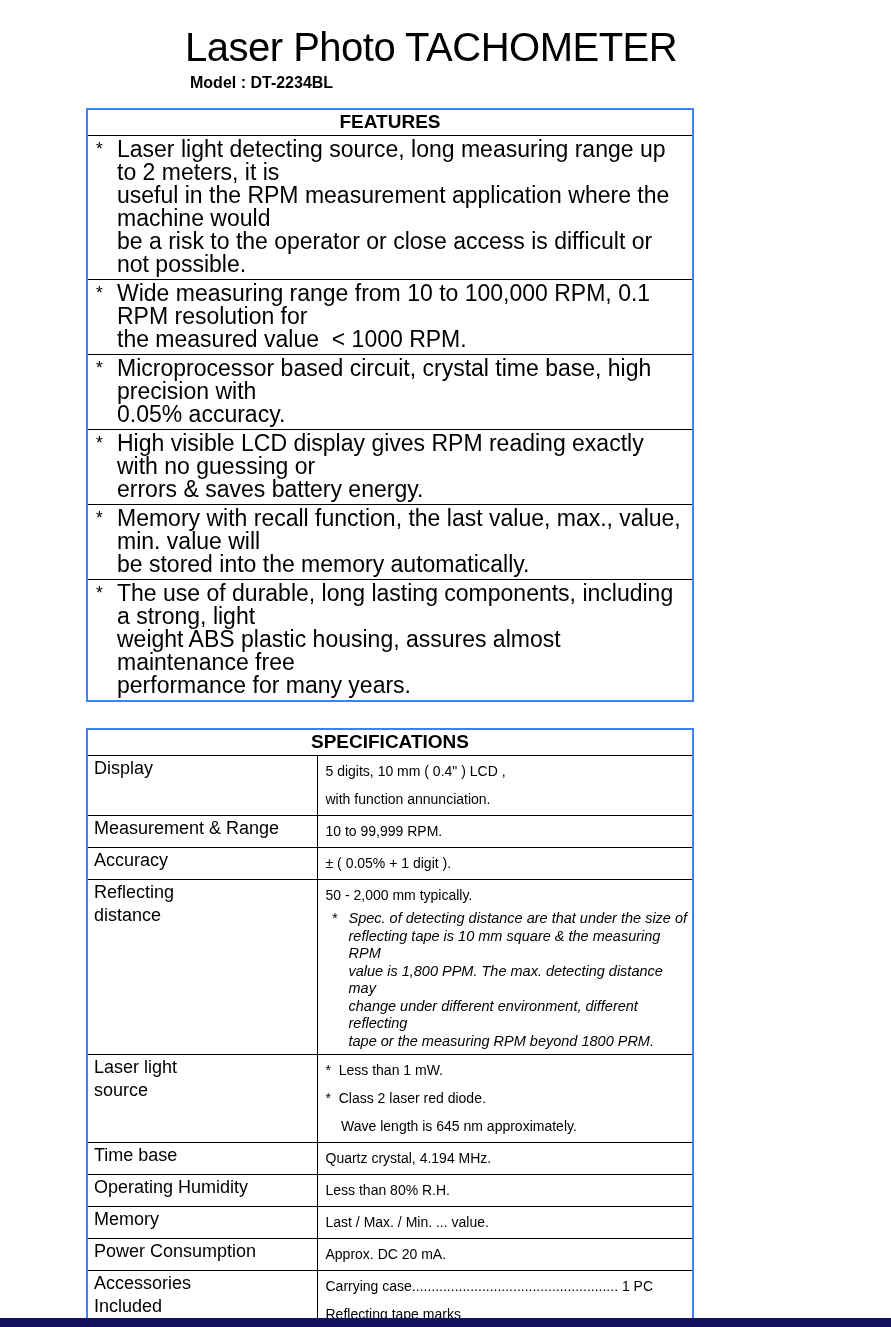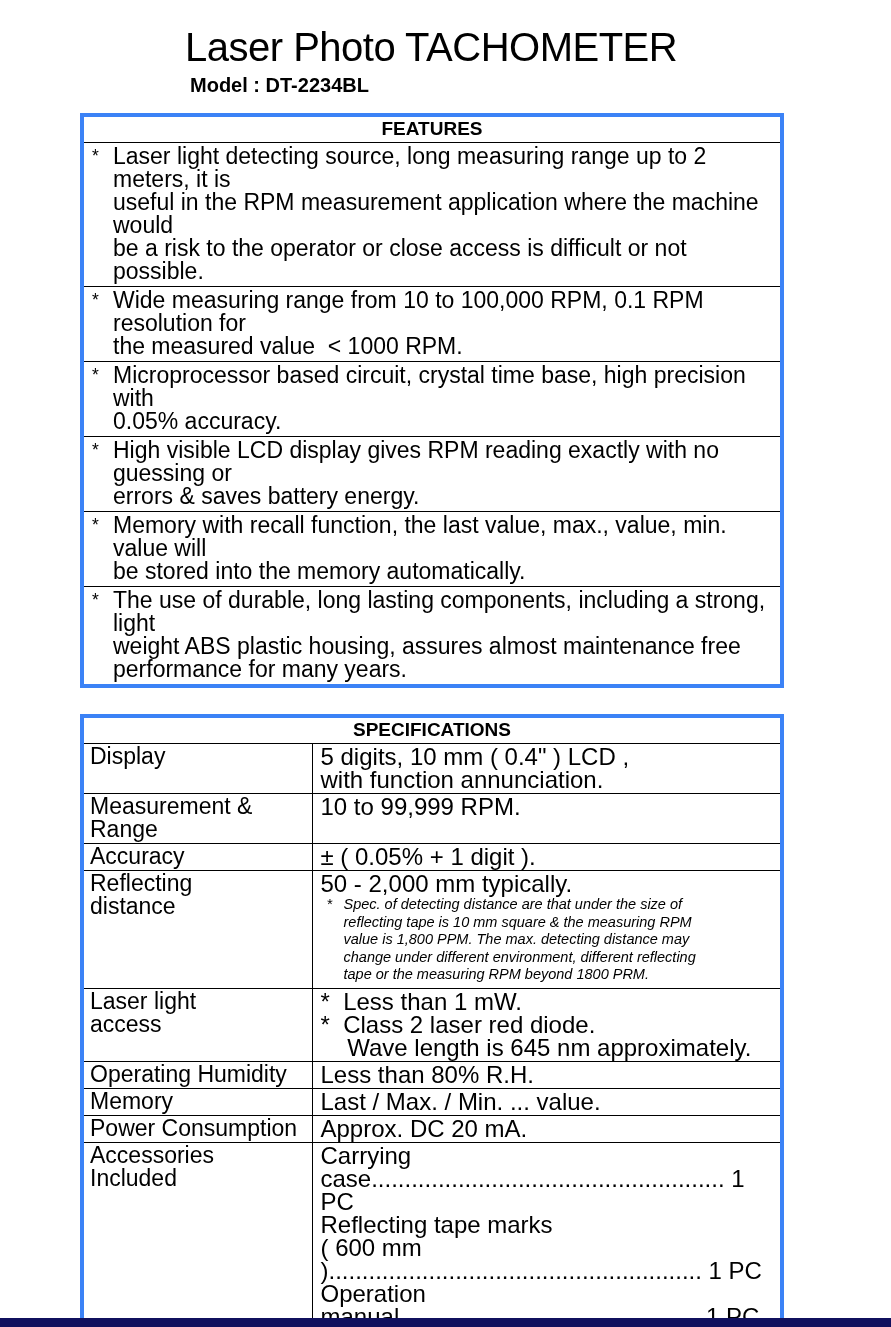--- a/index.html
+++ b/index.html
@@ -16,30 +16,31 @@
   .content { padding:24px 0 0 80px; width:800px; }
 
   .doc-title {
     font-size:40px;
     font-weight:400;
     letter-spacing:-0.5px;
     margin-left:105px;
     line-height:46px;
   }
   .model-line {
-    font-size:20px;
+    font-size:16px;
     font-weight:bold;
     margin-left:110px;
     margin-top:4px;
   }
 
   table.box {
-    width:704px;
+    width:608px;
     border-collapse:collapse;
-    border:4px solid #3b82f6;
+    border:2px solid #3b82f6;
+    margin-left:6px;
   }
   table.box th, table.box td {
     border:1px solid #000;
     vertical-align:top;
   }
   th.box-header {
     font-size:19px;
     font-weight:bold;
     text-align:center;
     padding:1px 0 2px 0;
@@ -47,27 +48,27 @@
 
   table.features { margin-top:16px; }
   td.feature-cell { padding:2px 6px 3px 8px; }
   .frow { display:flex; gap:11px; }
   .fbullet { flex:0 0 10px; font-size:17.5px; line-height:23px; }
   .ftext { font-size:23px; line-height:23px; white-space:pre-wrap; }
 
   table.specs { margin-top:26px; }
   td.spec-label {
     width:230px;
-    font-size:23px;
+    font-size:18px;
     line-height:23px;
     padding:1px 4px 2px 6px;
     white-space:pre-wrap;
   }
   td.spec-value { padding:1px 4px 2px 8px; }
-  .value-text { font-size:24px; line-height:23px; white-space:pre-wrap; }
+  .value-text { font-size:14px; line-height:28px; white-space:pre-wrap; }
   .note {
     display:flex; gap:9px;
     font-style:italic;
     font-size:14.5px;
     line-height:17.5px;
     padding:1px 0 2px 6px;
   }
   .note-bullet { flex:0 0 8px; }
   .note-text { white-space:pre-wrap; }
 
@@ -194,25 +195,31 @@
             <span class="note-text">Spec. of detecting distance are that under the size of
 reflecting tape is 10 mm square &amp; the measuring RPM
 value is 1,800 PPM. The max. detecting distance may
 change under different environment, different reflecting
 tape or the measuring RPM beyond 1800 PRM.</span>
           </div>
         </td>
       </tr>
       <tr>
         <td class="spec-label">Laser light
-access</td>
+source</td>
         <td class="spec-value">
               <div class="value-text">*  Less than 1 mW.
 *  Class 2 laser red diode.
     Wave length is 645 nm approximately.</div>
+            </td>
+      </tr>
+      <tr>
+        <td class="spec-label">Time base</td>
+        <td class="spec-value">
+              <div class="value-text">Quartz crystal, 4.194 MHz.</div>
             </td>
       </tr>
       <tr>
         <td class="spec-label">Operating Humidity</td>
         <td class="spec-value">
               <div class="value-text">Less than 80% R.H.</div>
             </td>
       </tr>
       <tr>
         <td class="spec-label">Memory</td>

